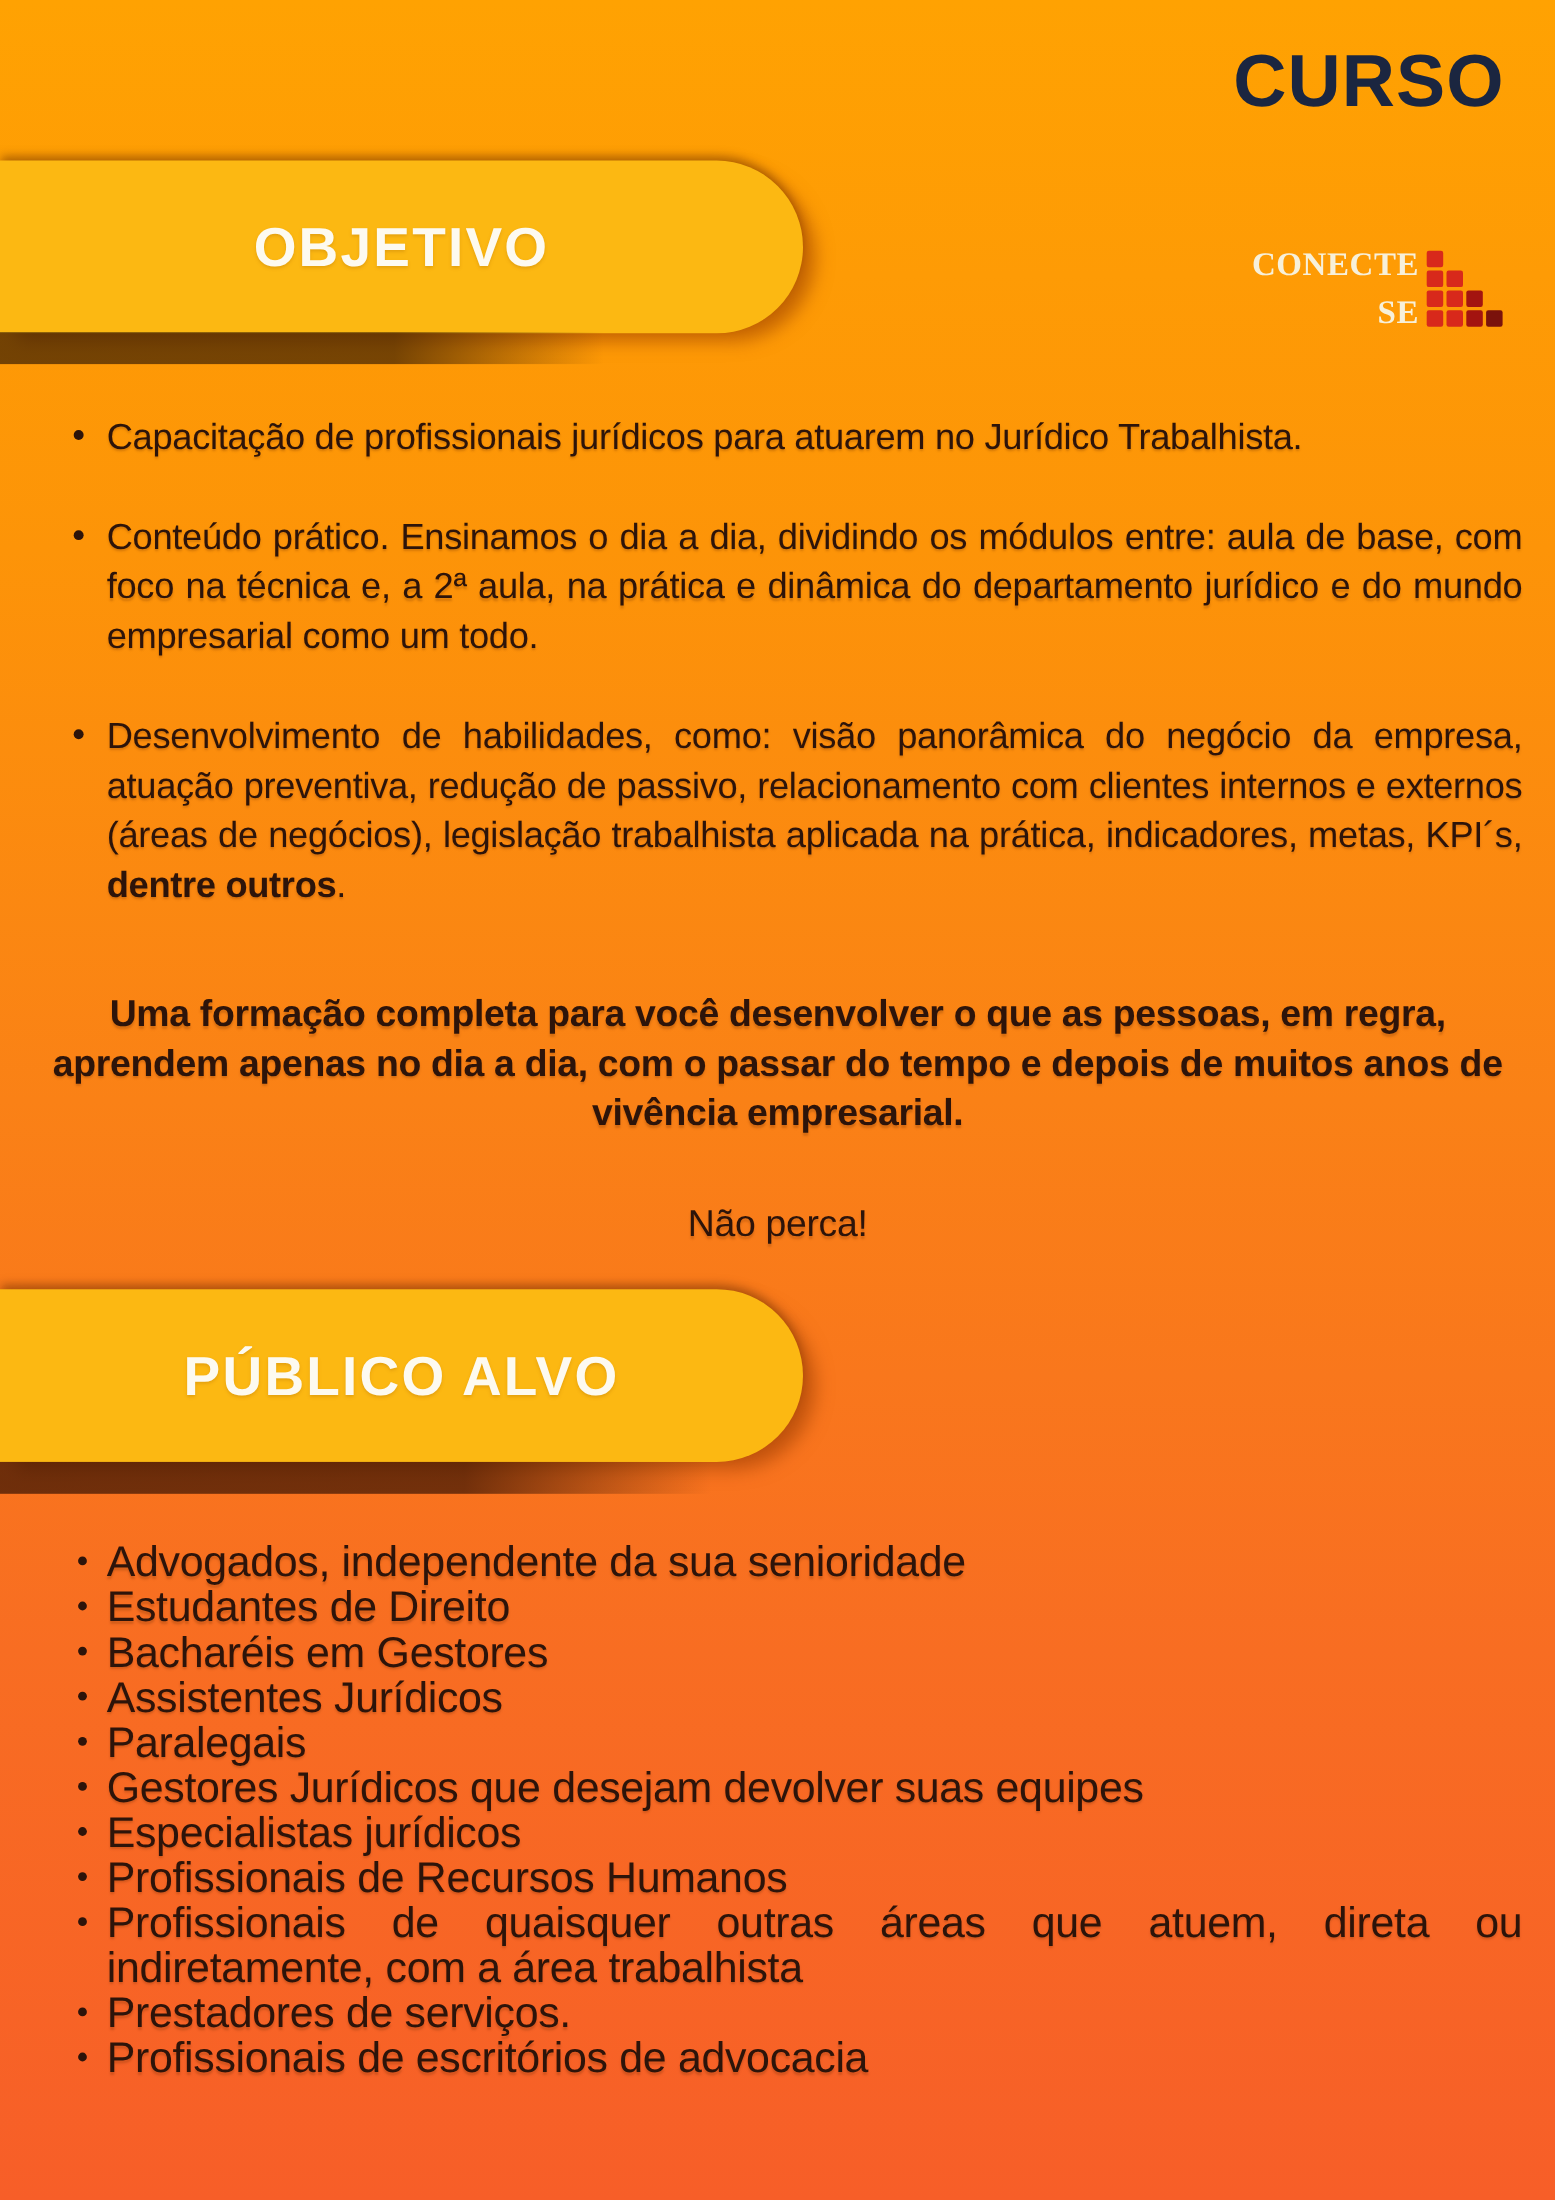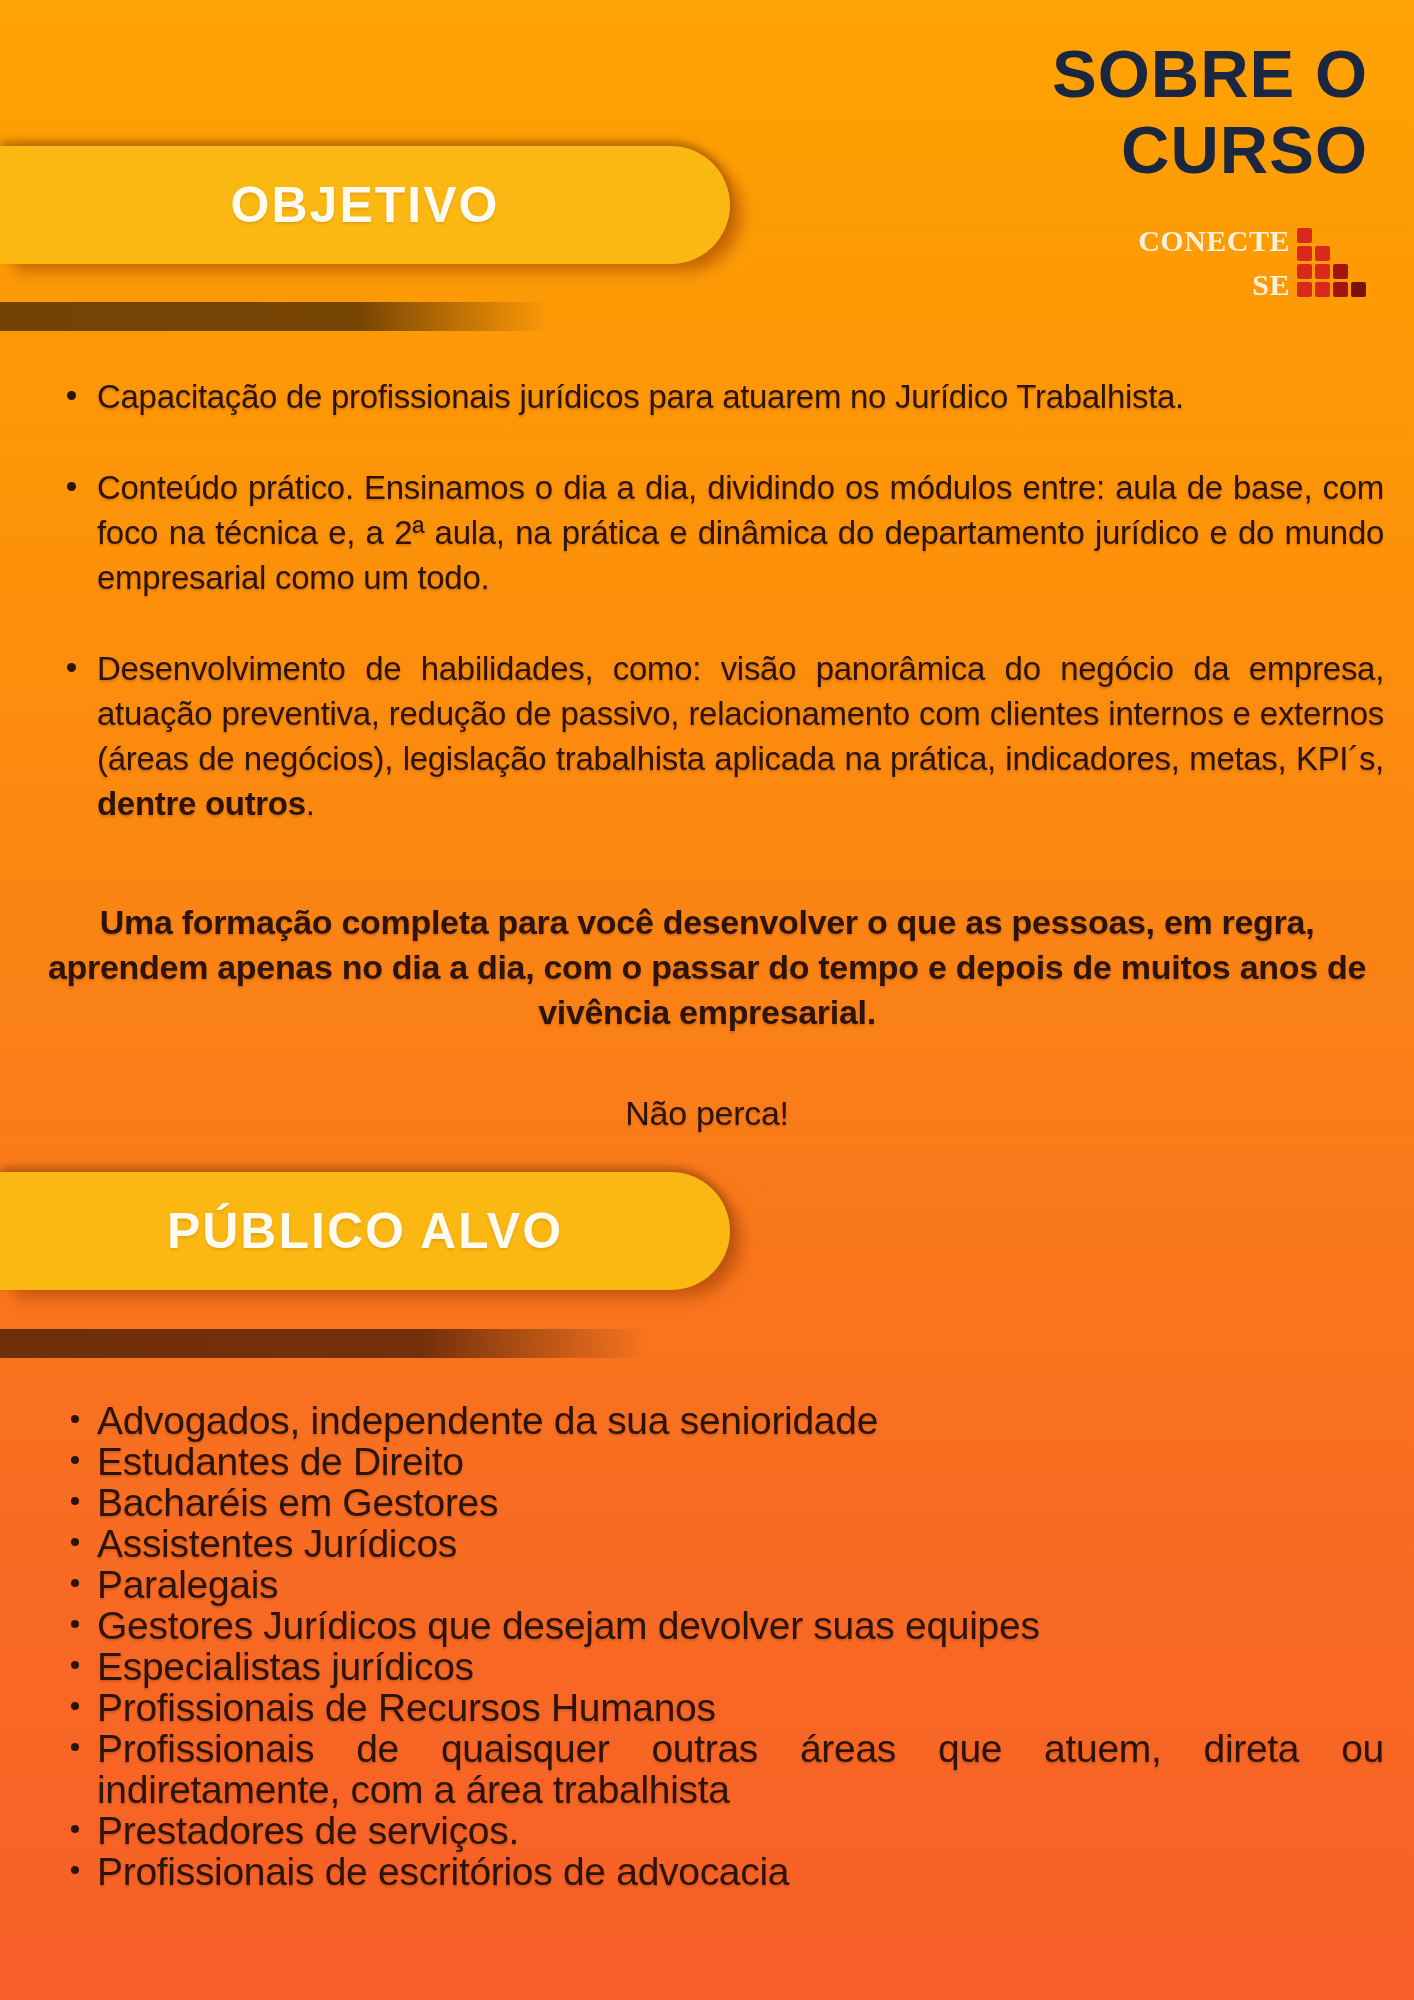--- a/index.html
+++ b/index.html
@@ -40,21 +40,21 @@
   }
   .logo-text .se{margin-top:14px;}
   .logo-blocks{
     display:grid;
     grid-template-columns:repeat(4,15px);
     grid-template-rows:repeat(4,15px);
     gap:3px;margin-top:2px;
   }
   .logo-blocks .blk{border-radius:2px;display:block;}
   .pill{
-    position:absolute;left:0;width:730px;height:118px;
+    position:absolute;left:0;width:730px;height:157px;
     background:var(--banner);
     border-radius:0 83px 83px 0;
     display:flex;align-items:center;justify-content:center;
     font-weight:700;font-size:50px;letter-spacing:2px;
     color:var(--banner-text);
     text-shadow:0 2px 3px rgba(160,90,0,.25);
     box-shadow:13px 9px 16px -2px rgba(150,56,2,.55),
                0 -5px 9px -1px rgba(104,44,1,.5);
   }
   #pill-objetivo{top:146px;}
@@ -100,21 +100,20 @@
     color:var(--body-text);
     text-shadow:0 2px 2px rgba(100,40,0,.25);
   }
   #publico-list{top:1400px;font-size:39px;line-height:41px;}
   #publico-list li::before{left:6px;top:15px;width:8px;height:8px;}
 </style>
 </head>
 <body>
 
 <div class="page-title">
-  <div>SOBRE O</div>
   <div>CURSO</div>
 </div>
 
 <div class="logo">
   <div class="logo-text">
     <span>CONECTE</span>
     <span class="se">SE</span>
   </div>
   <div class="logo-blocks">
       <span class="blk" style="grid-area: 1 / 1; background: rgb(216, 41, 27);"></span>

